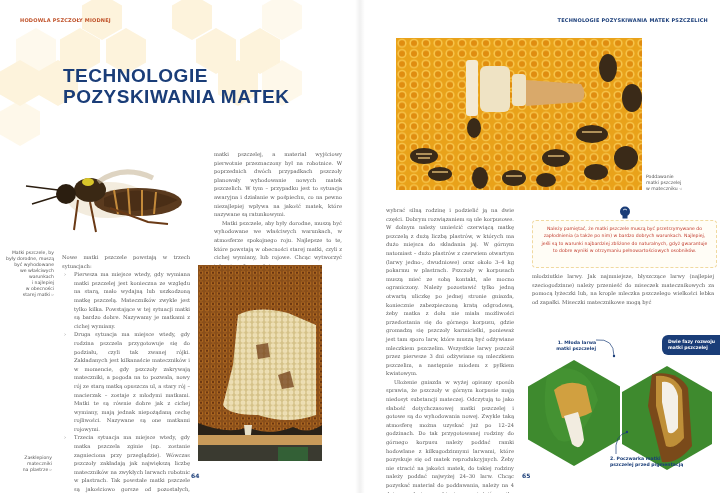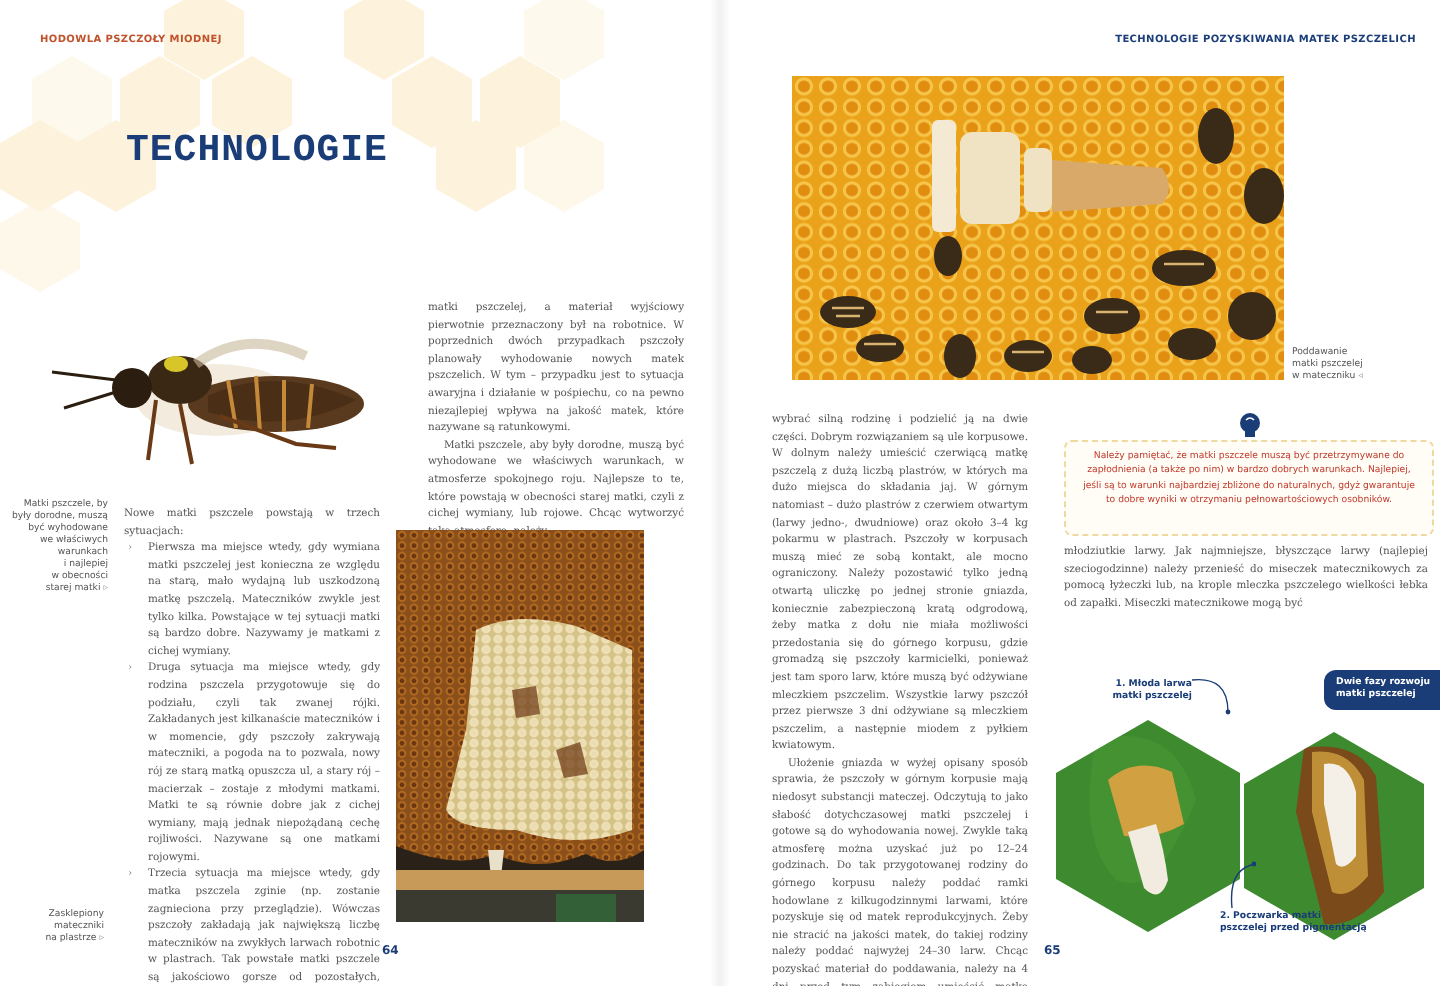--- a/index.html
+++ b/index.html
@@ -9,21 +9,21 @@
   .left-page { left:0; width:360px; }
   .right-page { left:360px; width:360px; }
   .gutter { position:absolute; left:355px; top:0; width:10px; height:493px;
             background:linear-gradient(to right, rgba(0,0,0,0), rgba(0,0,0,0.06), rgba(0,0,0,0)); }
   .hex { position:absolute; width:40px; height:46px; background:#fdf3dc;
          clip-path:polygon(50% 0,100% 25%,100% 75%,50% 100%,0 75%,0 25%); }
   .running-head { position:absolute; font-family:"DejaVu Sans", sans-serif; font-size:5px;
          font-weight:bold; letter-spacing:0.2px; }
   .rh-left { left:20px; top:17px; color:#c0532b; }
   .rh-right { right:12px; top:17px; color:#1c3f7a; }
-  .title { position:absolute; left:63px; top:65px; font-family:Liberation Mono, monospace;
+  .title { position:absolute; left:63px; top:65px; font-family:Liberation Sans, sans-serif;
            font-weight:bold; font-size:19px; line-height:21px; color:#1a3d78; letter-spacing:0.5px; }
   .title div { white-space:nowrap; }
   .body-text { position:absolute; font-size:5.2px; line-height:8.6px; text-align:justify; color:#555; }
   .body-text p { margin:0; text-indent:8px; }
   .body-text p.noindent { text-indent:0; }
   .body-text ul { margin:0; padding-left:12px; }
   .body-text li { list-style:none; position:relative; }
   .body-text li::before { content:"›"; position:absolute; left:-10px; color:#888; }
   .caption { position:absolute; font-family:"DejaVu Sans", sans-serif; font-size:4.6px; line-height:6px;
              color:#555; text-align:right; }
@@ -58,20 +58,21 @@
   <div class="hex" style="left:240px;top:28px;"></div>
   <div class="hex" style="left:218px;top:60px;"></div>
   <div class="hex" style="left:262px;top:60px;opacity:.6"></div>
   <div class="hex" style="left:0px;top:100px;opacity:.6"></div>
   <div class="hex" style="left:262px;top:-6px;opacity:.5"></div>
 
   <div class="running-head rh-left">HODOWLA PSZCZOŁY MIODNEJ</div>
 
   <div class="title">
     <div>TECHNOLOGIE</div>
+    <div>POZYSKIWANIA MATEK</div>
   </div>
 
   <svg class="photo" style="left:18px;top:160px;" width="170" height="80">
     <ellipse cx="90" cy="40" rx="40" ry="18" fill="rgba(220,200,160,0.35)"></ellipse>
     <ellipse cx="120" cy="42" rx="44" ry="14" fill="#5a3a1e"></ellipse>
     <path d="M86 38 Q120 22 160 40 Q125 58 86 46 Z" fill="#4a2e16"></path>
     <path d="M96 30 L100 54 M110 28 L112 56 M124 30 L124 56 M138 32 L136 54" stroke="#c48a3a" stroke-width="2"></path>
     <ellipse cx="72" cy="30" rx="16" ry="12" fill="#3a2814"></ellipse>
     <ellipse cx="70" cy="22" rx="6" ry="4" fill="#d8c52a"></ellipse>
     <ellipse cx="48" cy="34" rx="10" ry="10" fill="#2b1e10"></ellipse>

